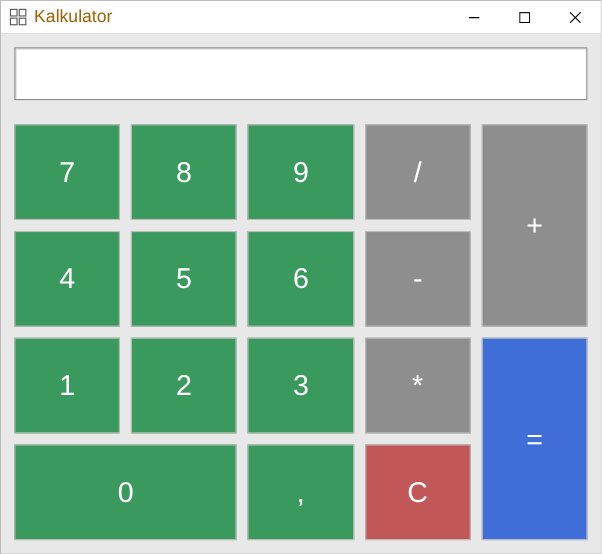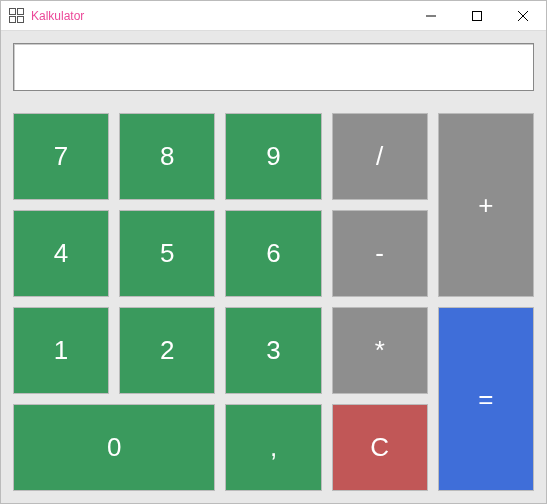--- a/index.html
+++ b/index.html
@@ -37,22 +37,22 @@
       display: flex;
       flex-wrap: wrap;
     }
     .titlebar-icon span {
       width: 7px;
       height: 7px;
       border: 1px solid #555;
       margin: 0 1px 1px 0;
     }
     .titlebar-text {
-      font-size: 12px;
-      color: #ec4899;
+      font-size: 16px;
+      color: #a16207;
     }
     .titlebar-controls {
       margin-left: auto;
       display: flex;
     }
     .titlebar-btn {
       width: 46px;
       height: 30px;
       display: flex;
       align-items: center;

